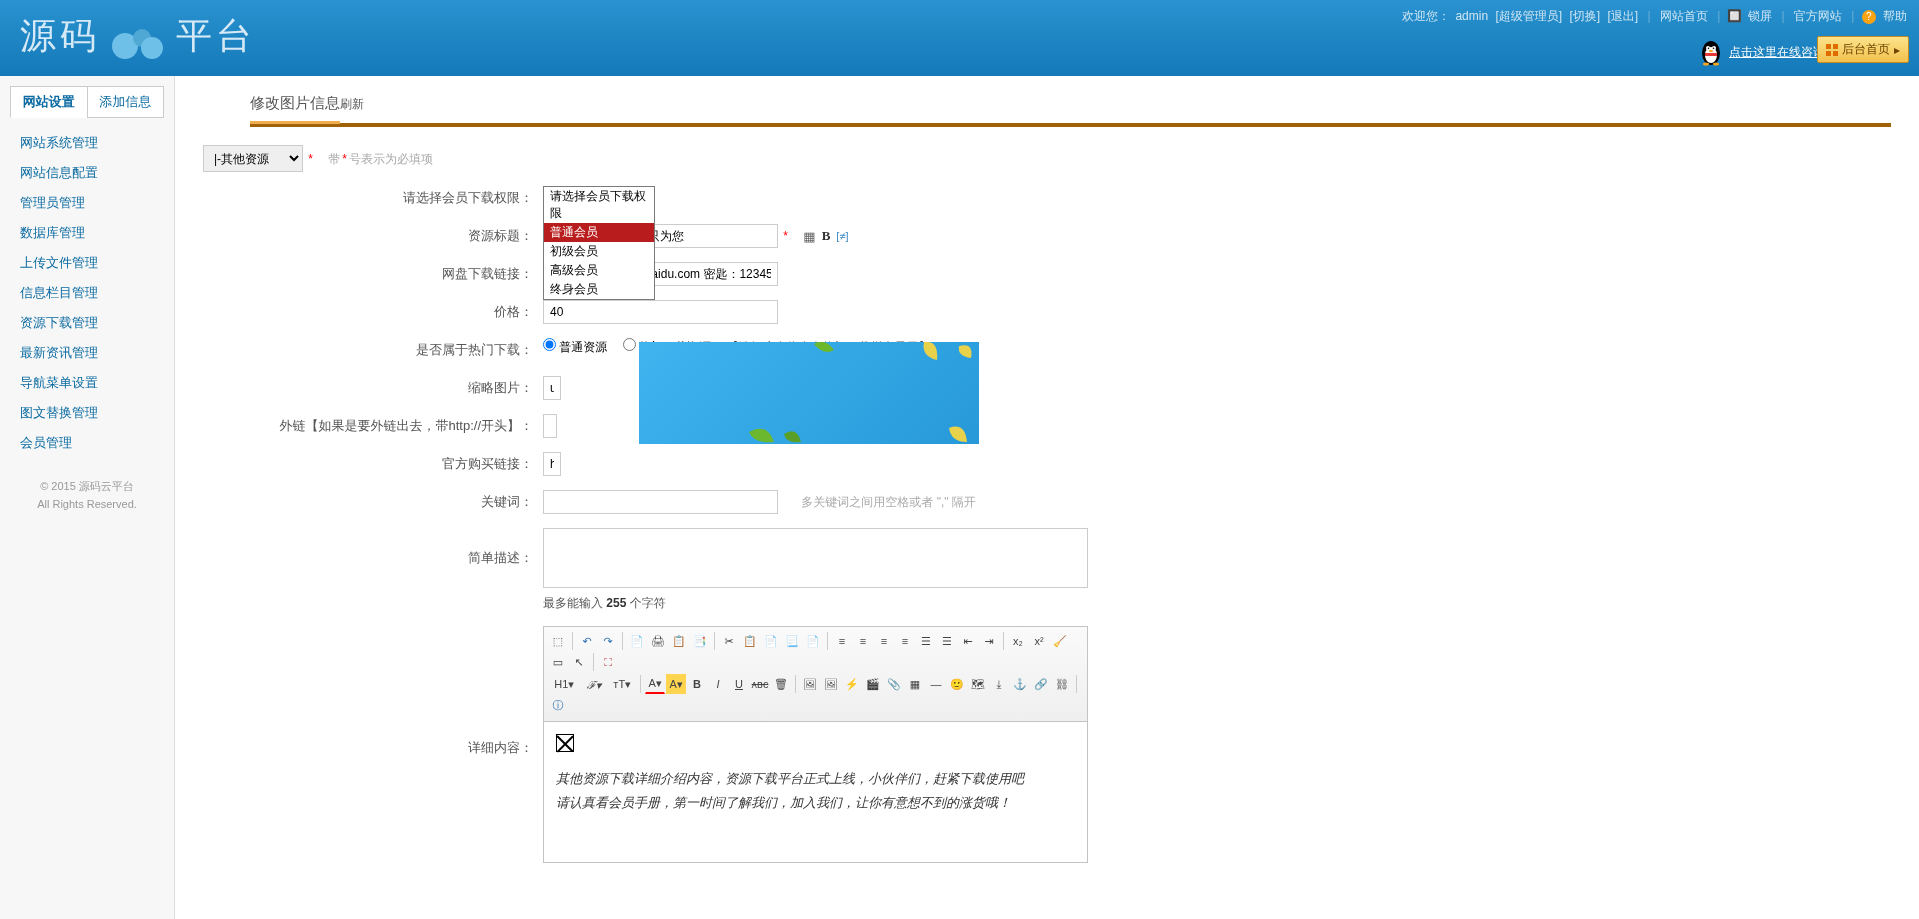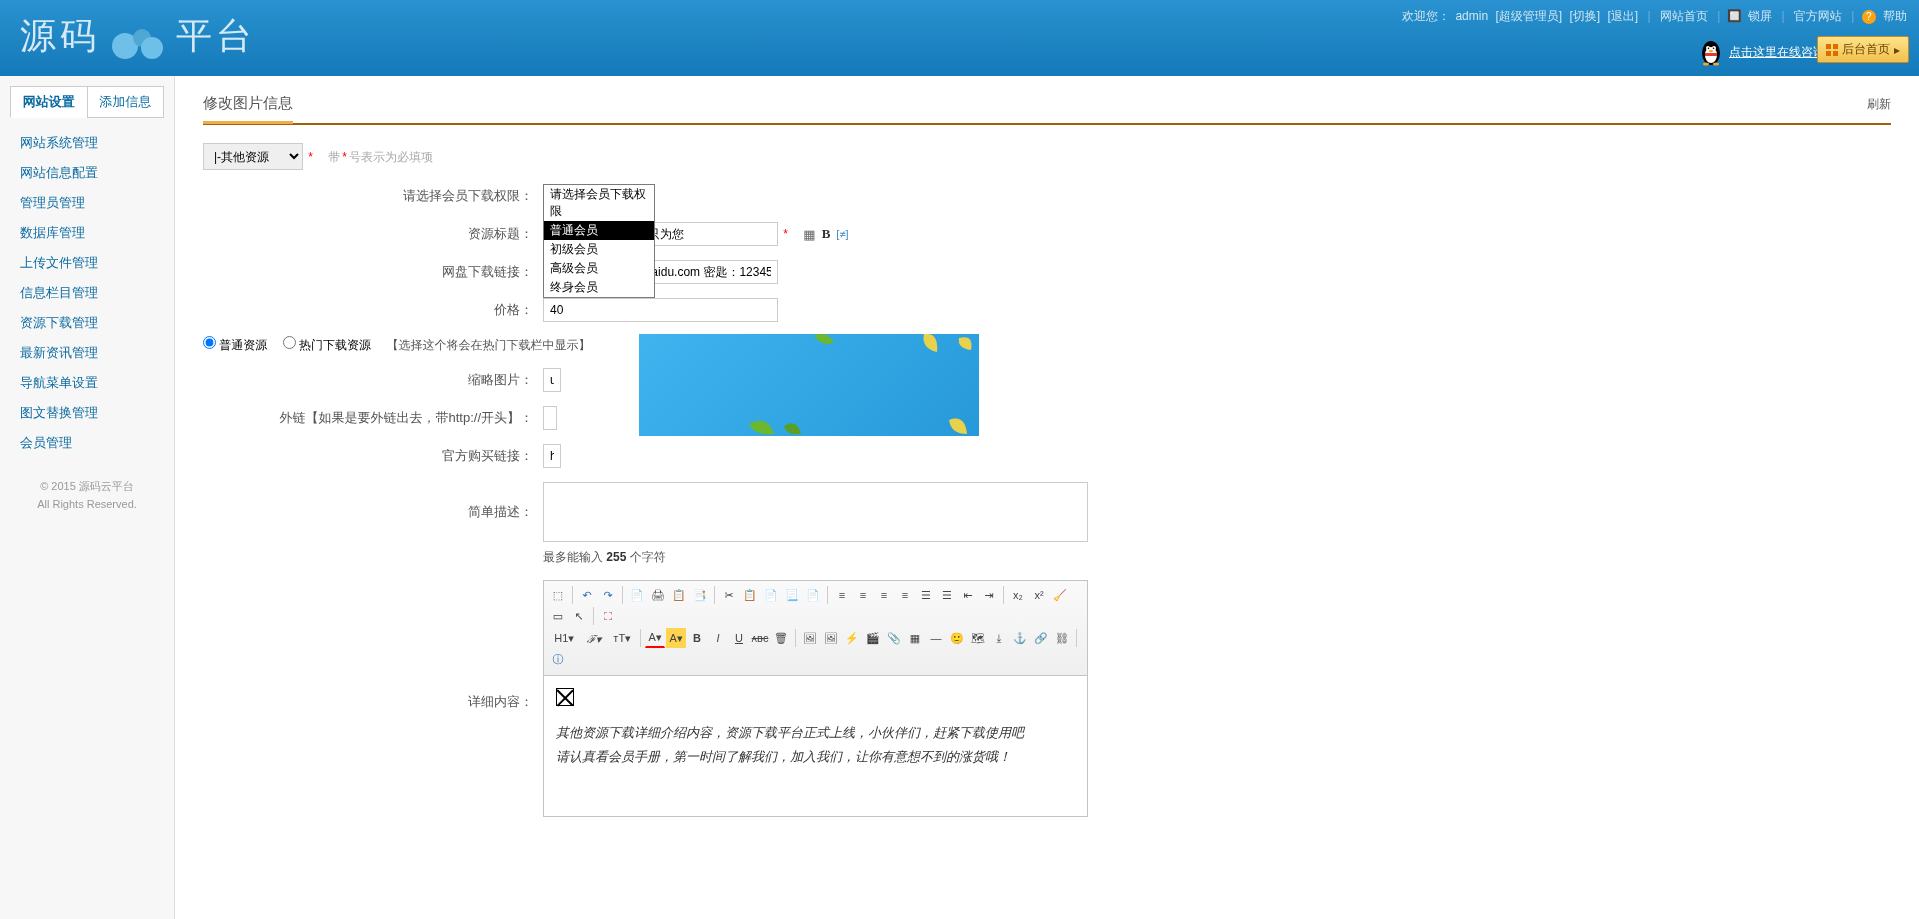--- a/index.html
+++ b/index.html
@@ -25,38 +25,38 @@
 .sidebar { width: 175px; background: #f7f7f7; border-right: 1px solid #ddd; padding: 10px 0; min-height: 850px; }
 .tab-row { display: flex; margin: 0 10px 10px; }
 .tab-row .tab { flex: 1; text-align: center; padding: 6px 0; border: 1px solid #ccc; background: #fff; cursor: pointer; color: #0a6aa1; font-size: 13px; }
 .tab-row .tab.active { background: #fff; border-bottom: 1px solid #fff; font-weight: bold; }
 .tab-row .tab:first-child { border-right: none; }
 .menu { list-style: none; padding: 0 20px; font-family: Liberation Serif, serif; }
 .menu li { padding: 6px 0; color: #0a6aa1; cursor: pointer; font-size: 13px; }
 .copyright { text-align: center; color: #999; font-size: 11px; margin-top: 20px; line-height: 1.6; }
 
 .main { flex: 1; padding: 18px 28px; }
-.page-header { display: flex; justify-content: space-between; align-items: baseline; border-bottom: 2px solid #a16207; margin-bottom: 18px; }
+.page-header { display: flex; justify-content: flex-start; align-items: baseline; border-bottom: 4px solid #a16207; margin-bottom: 18px; margin-left: 47px; }
 .page-title { color: #555; font-size: 15px; padding-bottom: 8px; border-bottom: 3px solid #f0ad4e; margin-bottom: -1px; }
 .refresh { color: #555; font-size: 12px; cursor: pointer; }
 
 .form-row { display: flex; align-items: flex-start; margin-bottom: 14px; }
 .form-label { width: 340px; text-align: right; padding-right: 10px; color: #555; font-size: 13px; line-height: 24px; }
 .form-field { flex: 1; position: relative; }
 select, input[type=text], textarea { border: 1px solid #ccc; padding: 3px 6px; font-size: 12px; font-family: inherit; }
 select { height: 27px; }
 input[type=text] { height: 24px; }
 .w100 { width: 100px; }
 .w235 { width: 235px; }
 .hint { color: #aaa; font-size: 12px; margin-left: 10px; }
 .req { color: red; margin: 0 2px; }
 
 .dropdown-open { position: absolute; top: 0; left: 0; background: #fff; border: 1px solid #7a7a7a; width: 112px; z-index: 10; font-size: 12px; }
 .dropdown-open div { padding: 1px 6px; cursor: pointer; }
-.dropdown-open div.highlighted { background: #000000; color: #fff; }
+.dropdown-open div.highlighted { background: #b91c1c; color: #fff; }
 
 .toolbar-icons { display: inline-flex; gap: 6px; align-items: center; margin-left: 10px; vertical-align: middle; }
 .toolbar-icons span { cursor: pointer; color: #666; font-size: 13px; }
 .toolbar-icons .b { font-weight: bold; color: #333; font-family: serif; }
 .toolbar-icons .neq { color: #3b8ac4; font-size: 11px; }
 
 .radio-label { margin-right: 12px; }
 .radio-note { color: #555; }
 
 .thumb-preview { position: absolute; left: 96px; top: -34px; width: 340px; height: 102px; background: linear-gradient(135deg, #3fb4ef, #2799d9); overflow: hidden; }
@@ -209,20 +209,21 @@
       <div class="form-label">网盘下载链接：</div>
       <div class="form-field"><input type="text" class="w235" value="链接：http://www.baidu.com 密匙：12345" style=""></div>
     </div>
 
     <div class="form-row">
       <div class="form-label">价格：</div>
       <div class="form-field"><input type="text" class="w235" value="40" style=""></div>
     </div>
 
     <div class="form-row">
+      <div class="form-label">是否属于热门下载：</div>
       <div class="form-field">
         <label class="radio-label"><input type="radio" name="hot" checked="" style=""> <span>普通资源</span></label>
         <label class="radio-label"><input type="radio" name="hot" style=""> <span>热门下载资源</span></label>
         <span class="radio-note">【选择这个将会在热门下载栏中显示】</span>
       </div>
     </div>
 
     <div class="form-row">
       <div class="form-label">缩略图片：</div>
       <div class="form-field" style="position:relative">
@@ -243,20 +244,27 @@
     <div class="form-row">
       <div class="form-label">外链【如果是要外链出去，带http://开头】：</div>
       <div class="form-field"><input type="text" style="width: 14px;"></div>
     </div>
 
     <div class="form-row">
       <div class="form-label">官方购买链接：</div>
       <div class="form-field"><input type="text" style="width: 18px;" value="htt"></div>
     </div>
 
+    <div class="form-row">
+      <div class="form-label">关键词：</div>
+      <div class="form-field">
+        <input type="text" class="w235" style="">
+        <span class="hint" style="margin-left:20px">多关键词之间用空格或者 "," 隔开</span>
+      </div>
+    </div>
 
     <div class="form-row">
       <div class="form-label" style="line-height:60px">简单描述：</div>
       <div class="form-field">
         <textarea class="desc-area" style=""></textarea>
         <div class="char-hint">
           <span>最多能输入 </span><b>255</b><span> 个字符</span>
         </div>
       </div>
     </div>

